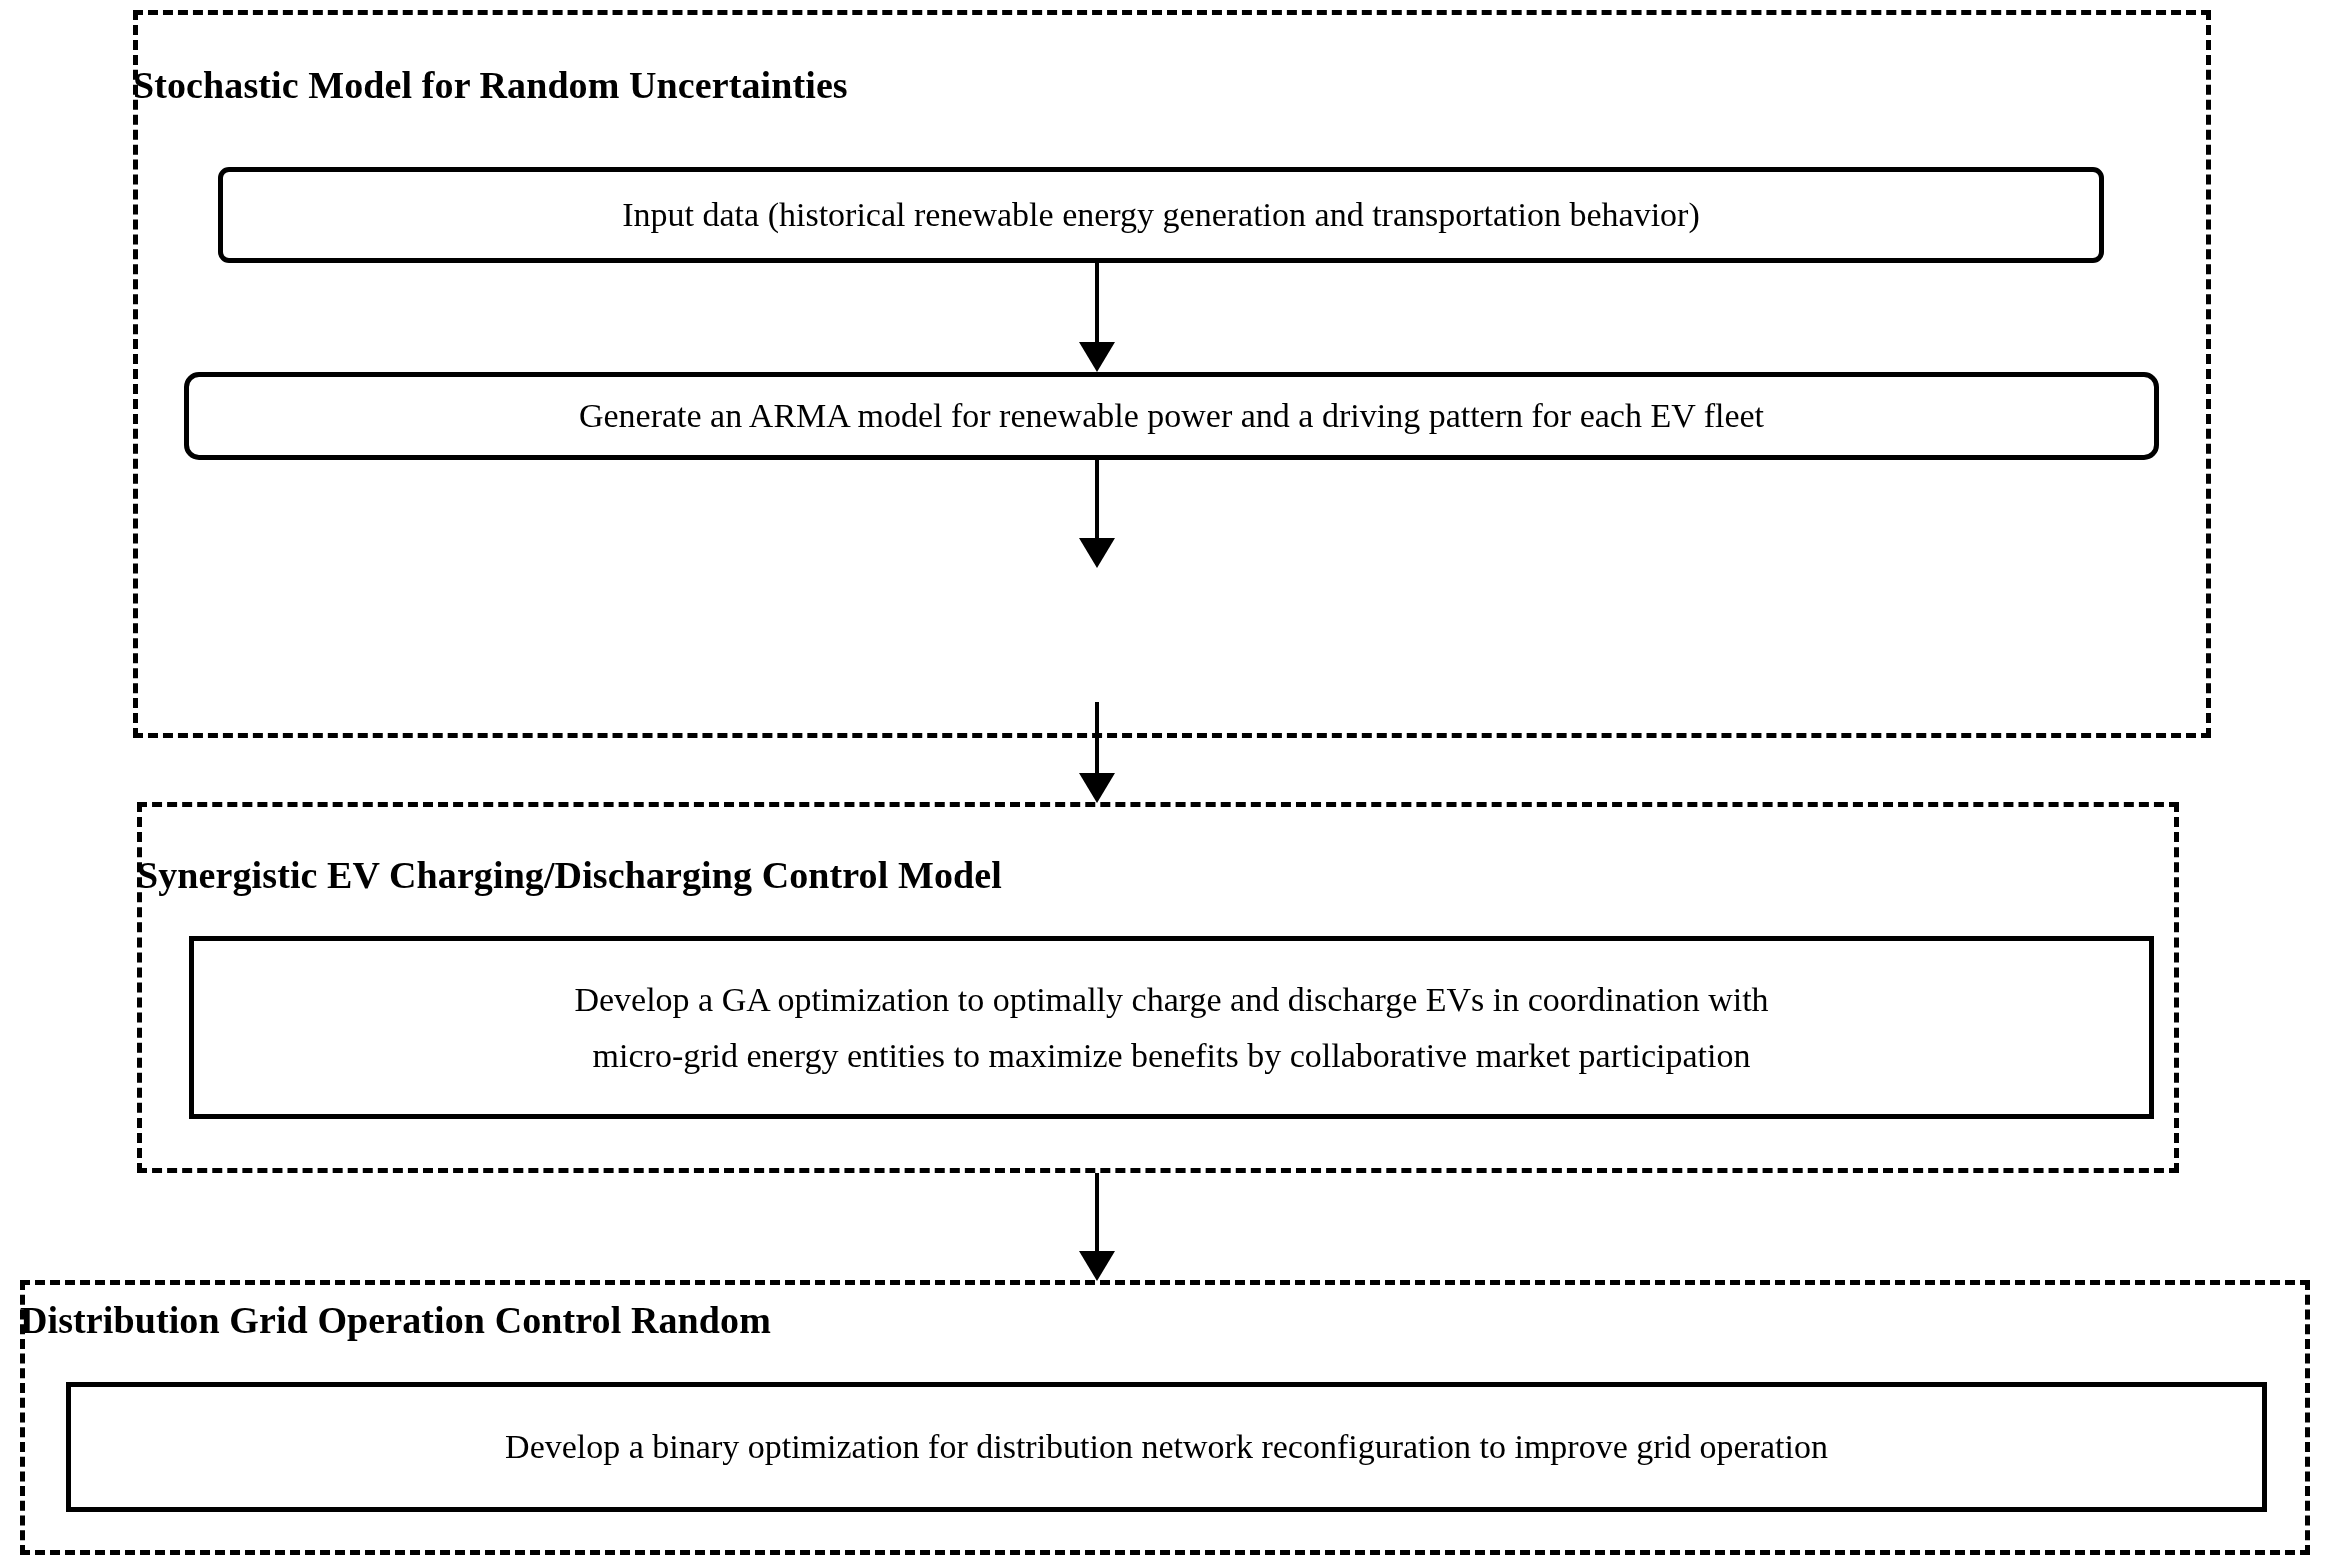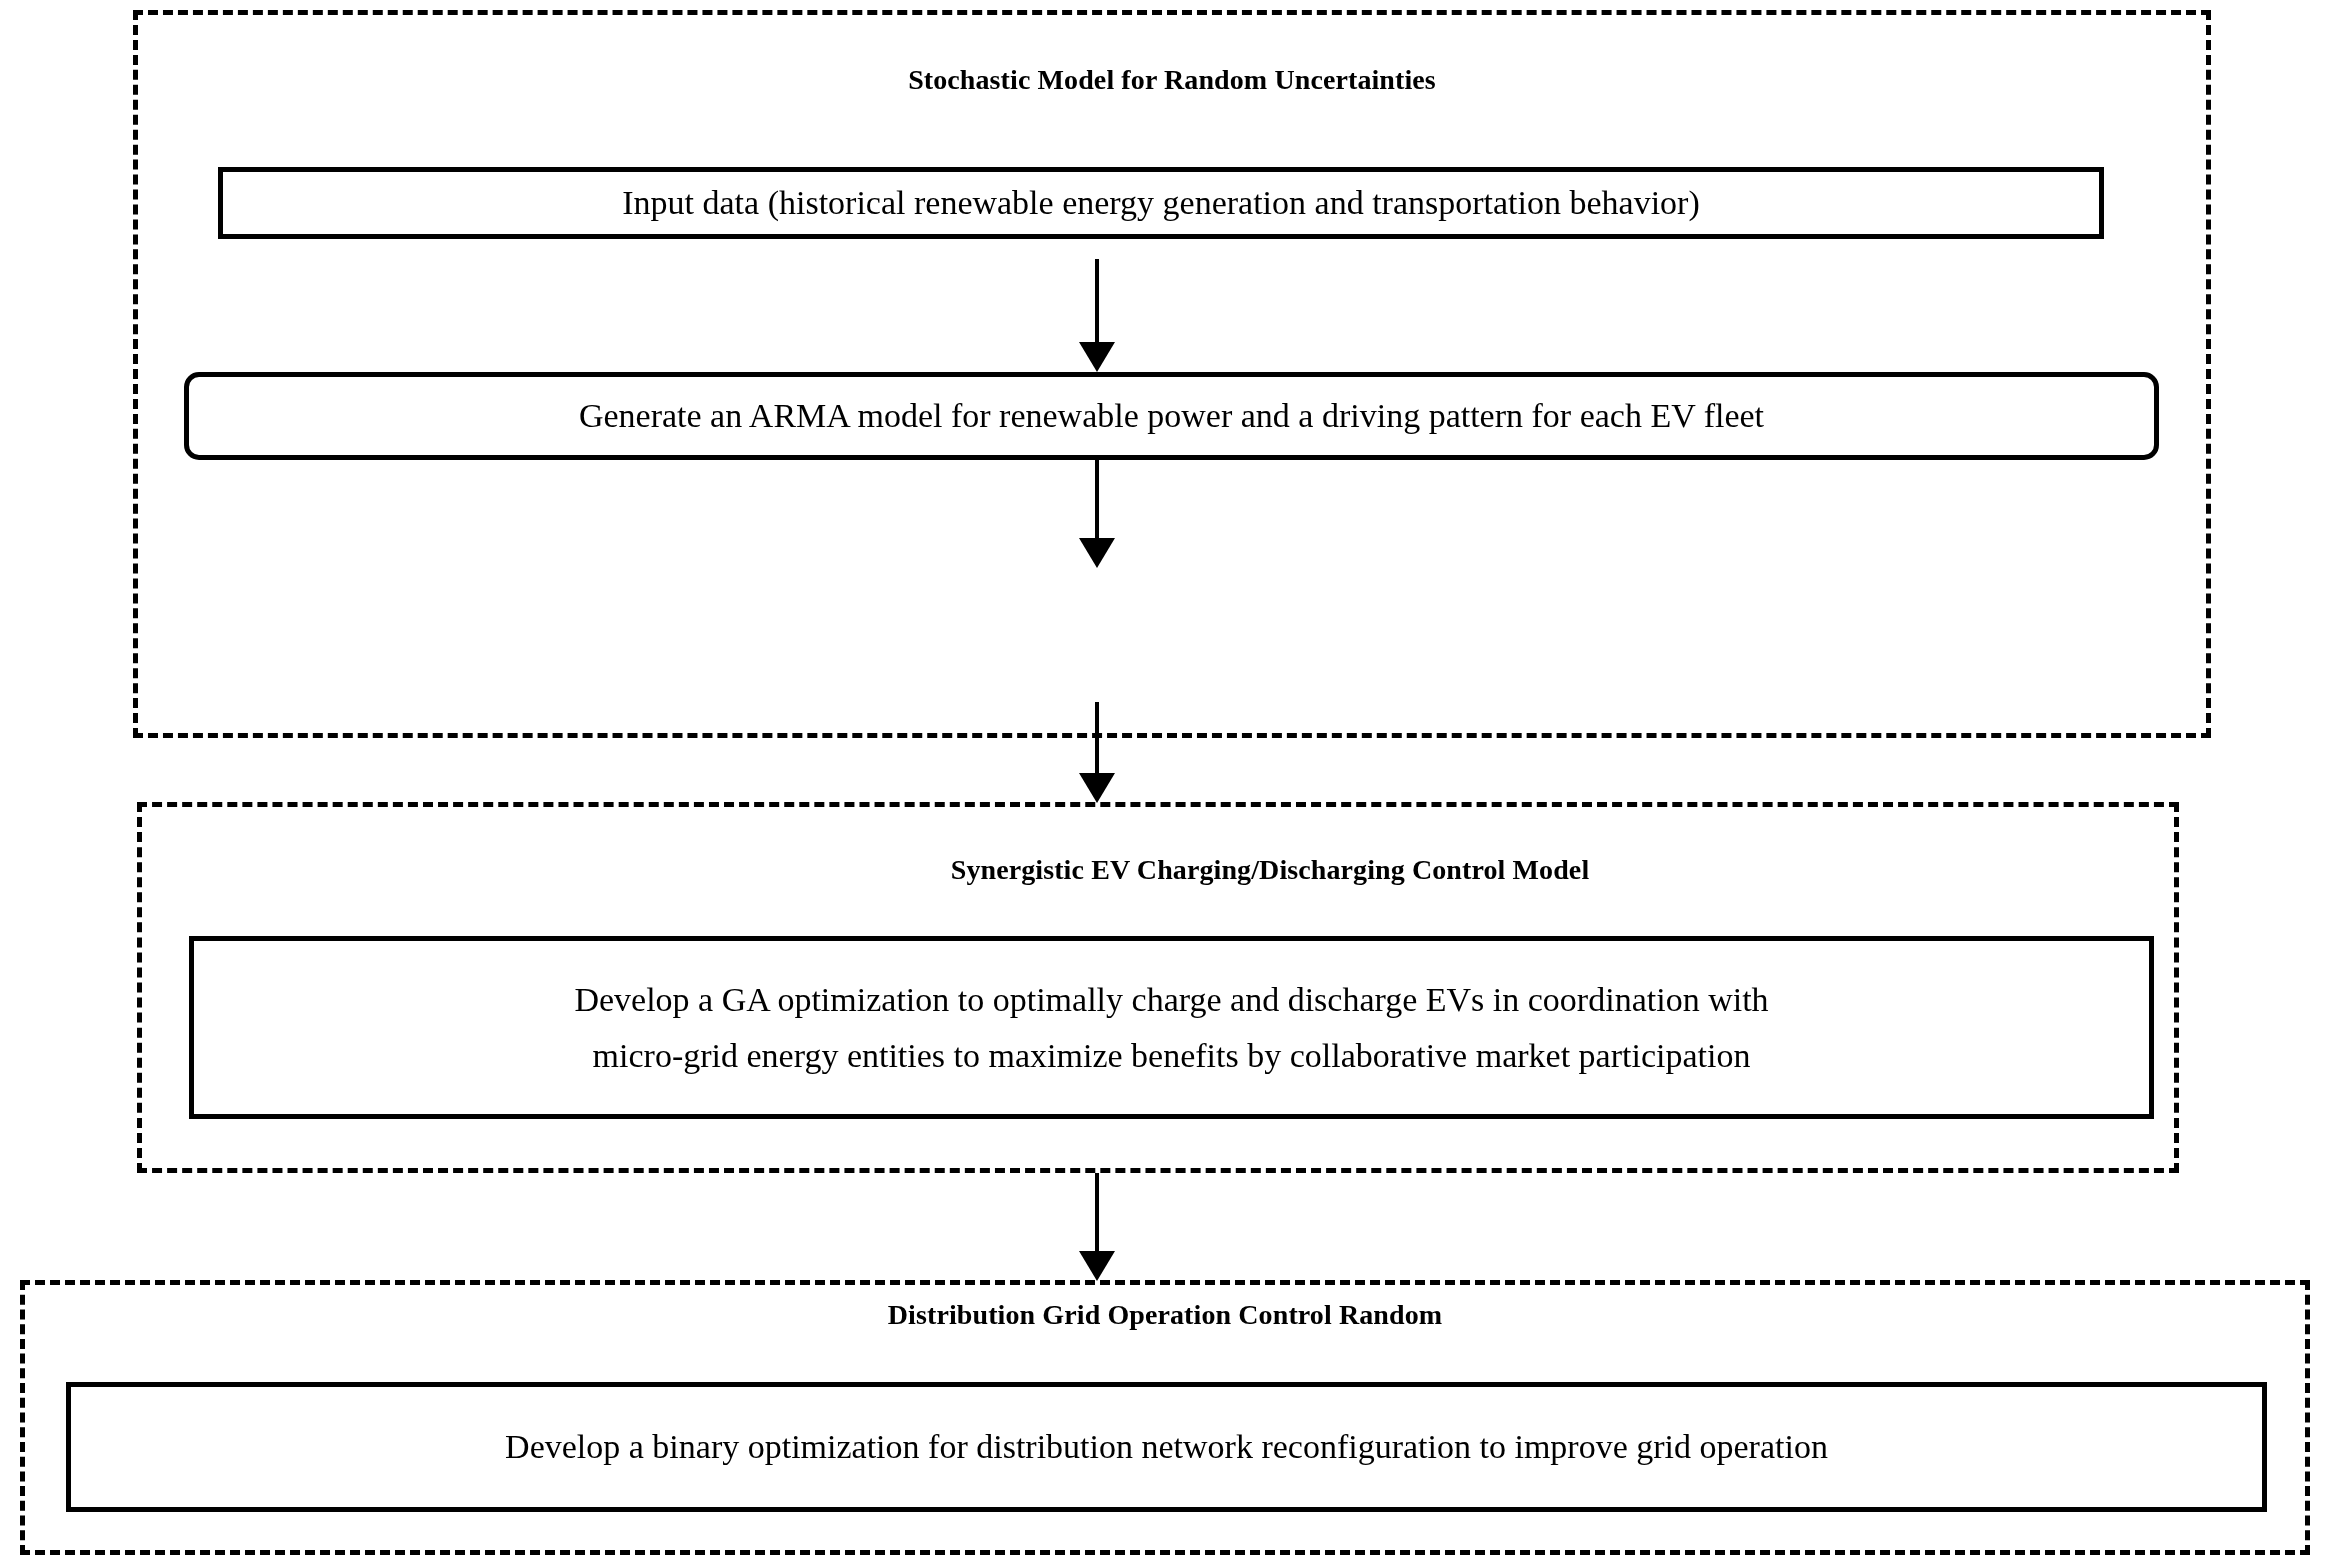--- a/index.html
+++ b/index.html
@@ -23,23 +23,23 @@
     box-sizing: border-box;
     border: 5.8px dashed #000000;
     background: transparent;
   }
 
   
   .group-title {
     position: absolute;
     left: 0;
     right: 0;
-    text-align: center;
+    text-align: left;
     font-weight: bold;
-    font-size: 28px;
+    font-size: 38px;
     line-height: 1.1;
     letter-spacing: 0.1px;
     white-space: nowrap;
   }
 
   
   .pbox {
     position: absolute;
     box-sizing: border-box;
     border: 5px solid #000000;
@@ -82,21 +82,21 @@
 </style>
 </head>
 <body>
 
 <div id="canvas">
 
   <div class="group" style="left:133px; top:10px; width:2078px; height:728px;"></div>
 
   <div class="group-title" style="left:133px; top:65px; width:2078px;">Stochastic Model for Random Uncertainties</div>
 
-  <div class="pbox" style="left:218px; top:167px; width:1886px; height:72px;">
+  <div class="pbox" style="left:218px; top:167px; width:1886px; height:96px;border-radius:11px;">
     <span class="ptext">Input data (historical renewable energy generation and transportation behavior)</span>
   </div>
 
   <div class="arrow" style="left:1079px; top:259px; width:36px; height:113px;">
     <div class="shaft" style="height:83px;"></div>
     <div class="head"></div>
   </div>
 
   <div class="pbox" style="left:184px; top:372px; width:1975px; height:88px;border-radius:15px;">
     <span class="ptext">Generate an ARMA model for renewable power and a driving pattern for each EV fleet</span>

